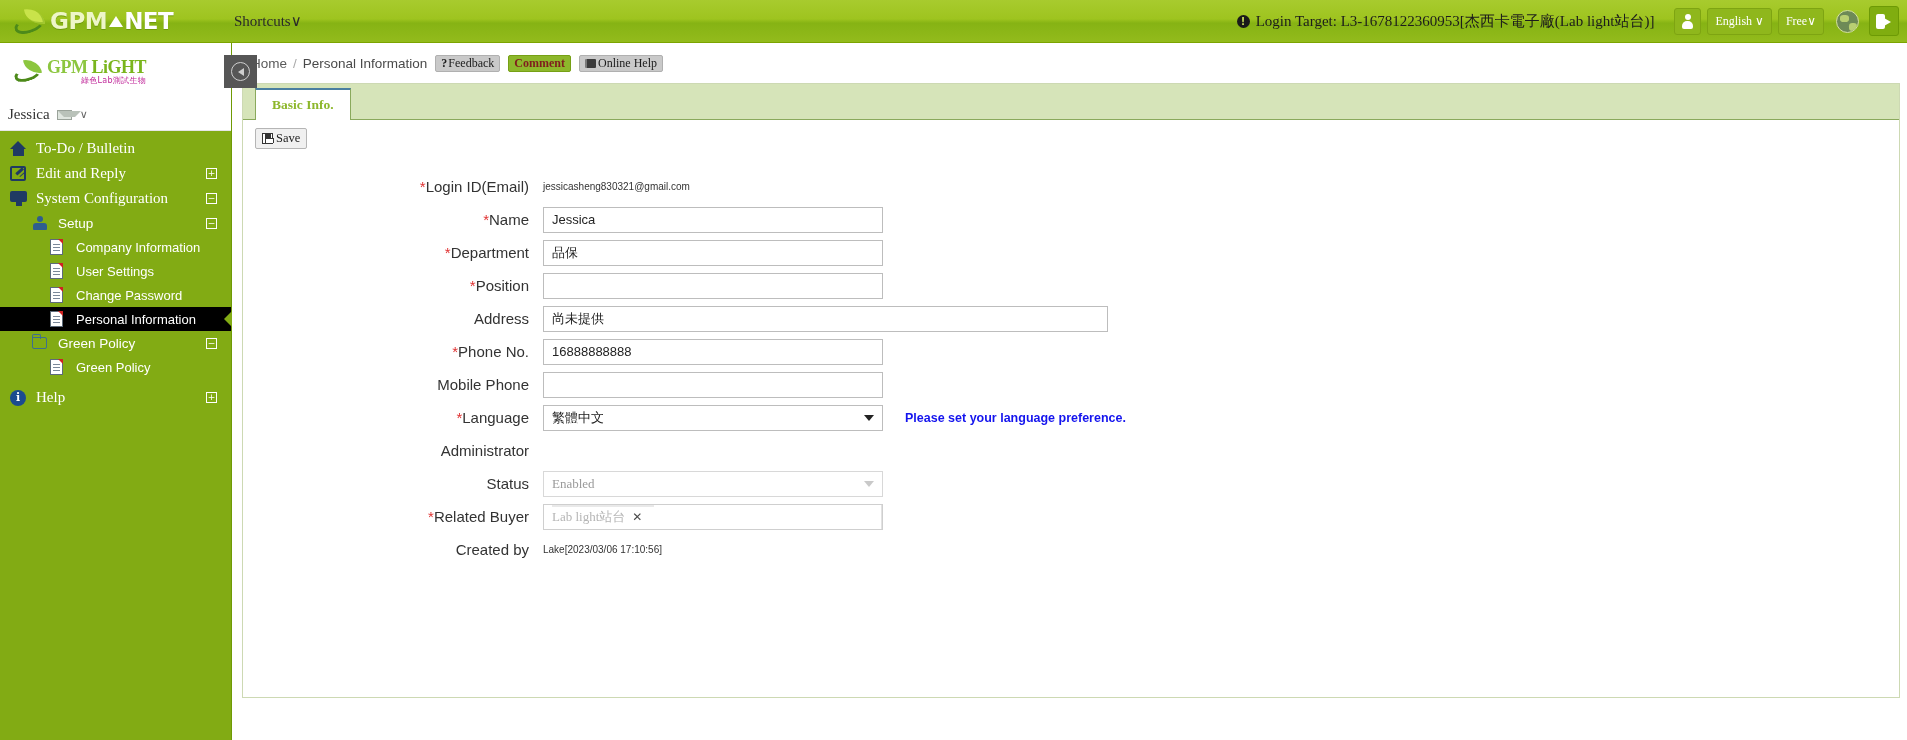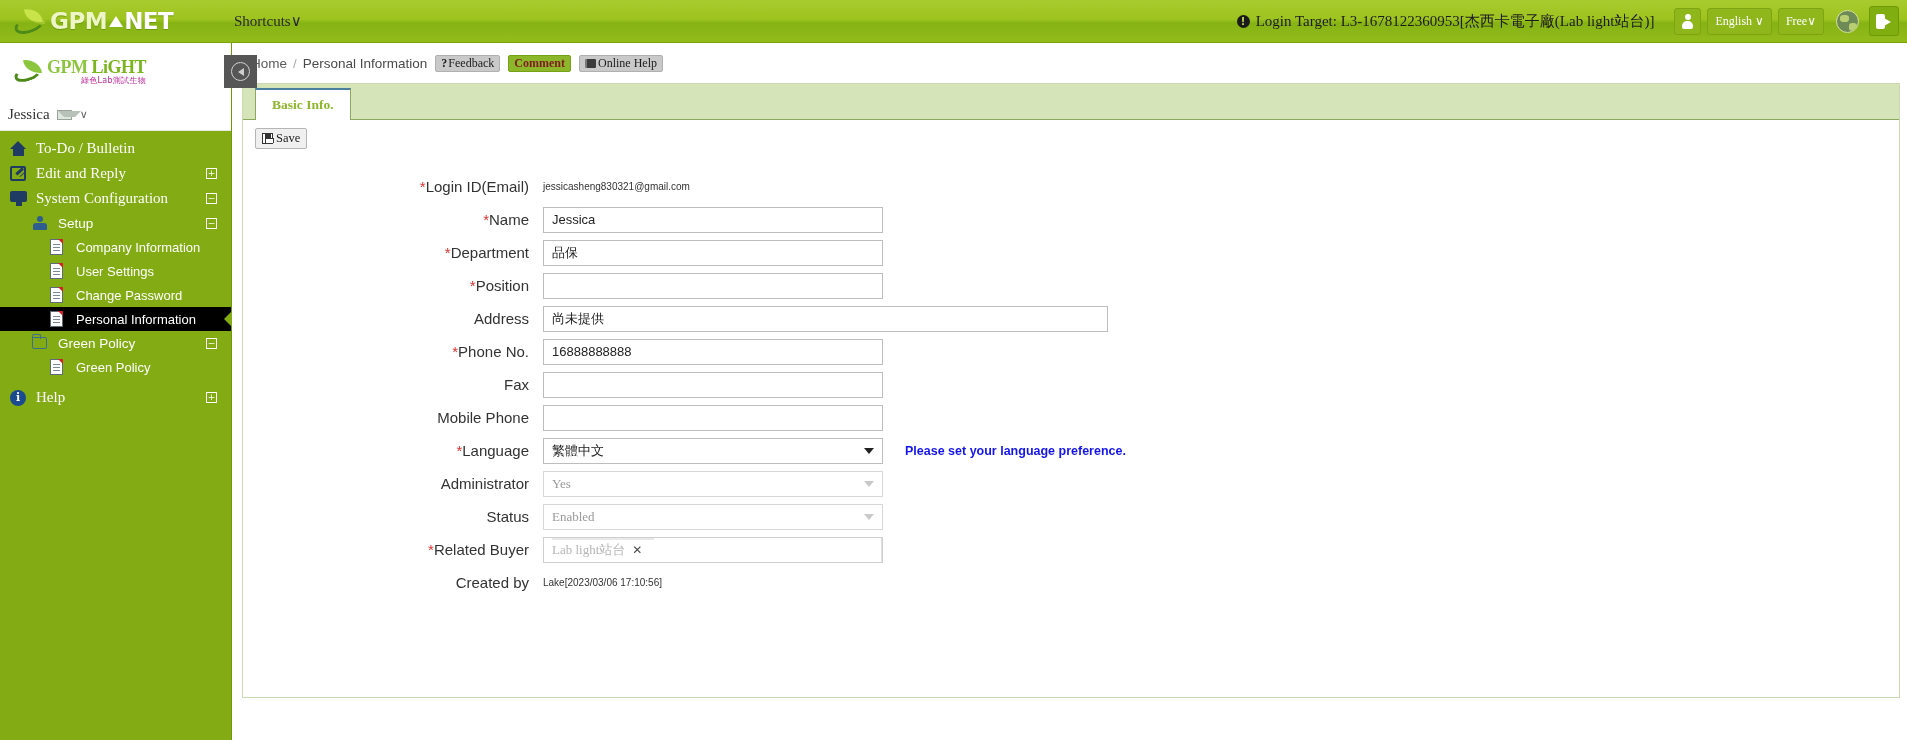--- a/index.html
+++ b/index.html
@@ -671,45 +671,37 @@
       <div class="frow">
         <div class="flabel"><span>Address</span></div>
         <input class="inp w565" value="尚未提供" style="">
       </div>
 
       <div class="frow">
         <div class="flabel"><span class="req">*</span><span>Phone No.</span></div>
         <input class="inp w340" value="16888888888" style="">
       </div>
 
-      <div class="frow">
-        <div class="flabel"><span>Fax</span></div>
-        <input class="inp w340" value="" style="">
-      </div>
 
       <div class="frow">
         <div class="flabel"><span>Mobile Phone</span></div>
         <input class="inp w340" value="" style="">
       </div>
 
       <div class="frow">
         <div class="flabel"><span class="req">*</span><span>Language</span></div>
         <span class="selwrap">
           <input class="inp w340" readonly="" value="繁體中文" style="">
           <span class="selarrow"></span>
         </span>
         <span class="hint-link">Please set your language preference.</span>
       </div>
 
       <div class="frow">
         <div class="flabel"><span>Administrator</span></div>
-        <span class="selwrap">
-          <input class="inp w340 disabled" readonly="" disabled="" value="Yes" style="">
-          <span class="selarrow dim"></span>
-        </span>
       </div>
 
       <div class="frow">
         <div class="flabel"><span>Status</span></div>
         <span class="selwrap">
           <input class="inp w340 disabled" readonly="" disabled="" value="Enabled" style="">
           <span class="selarrow dim"></span>
         </span>
       </div>
 

